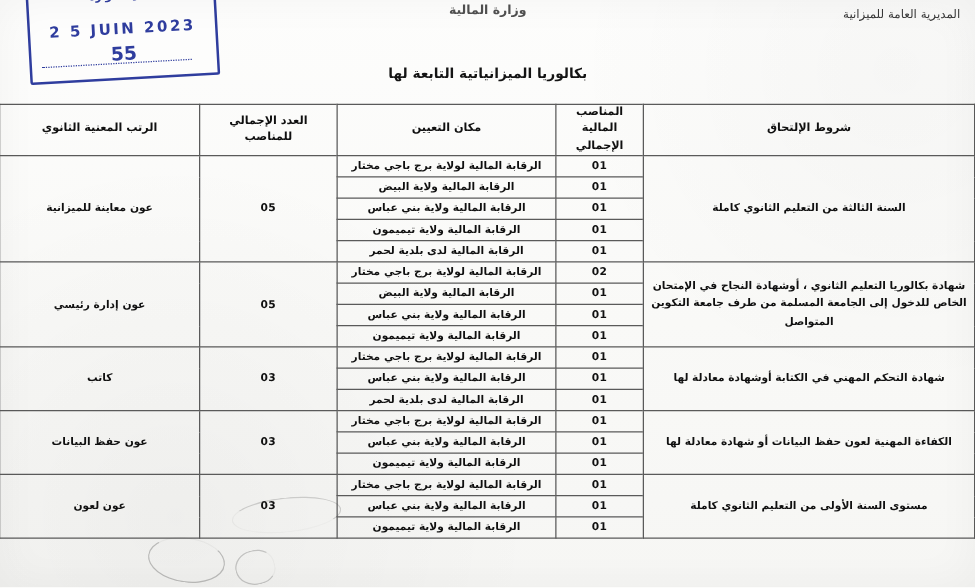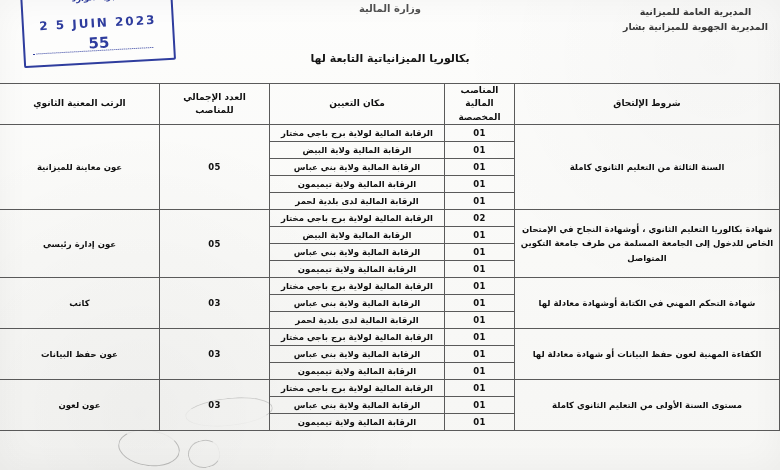--- a/index.html
+++ b/index.html
@@ -20,21 +20,21 @@
   }
   
   .hdr{position:absolute;top:0;left:0;width:780px;height:46px;}
   .ministry{
     position:absolute;top:3px;left:0;right:0;text-align:center;
     font-size:10px;font-weight:700;letter-spacing:2px;
     color:#2b2b2b;opacity:.82;
   }
   .dir-block{
     position:absolute;top:5px;right:12px;text-align:center;
-    font-size:9.5px;line-height:1.55;font-weight:700;color:#252525;
+    font-size:9.5px;line-height:1.55;font-weight:400;color:#252525;
     opacity:.9;
   }
   
   .stamp{
     position:absolute;top:-12px;left:22px;width:148px;height:72px;
     border:2px solid #2f3d9e;border-radius:2px;
     transform:rotate(-3.2deg);
     color:#2f3d9e;
     background:rgba(255,255,255,.25);
     overflow:hidden;
@@ -118,21 +118,20 @@
 </style>
 </head>
 <body>
 
 <div id="page">
 
   <div class="hdr">
     <div class="ministry">وزارة المالية</div>
     <div class="dir-block">
       <div>المديرية العامة للميزانية</div>
-      <div>المديرية الجهوية للميزانية بشار</div>
     </div>
   </div>
 
   <div class="stamp">
     <div class="stamp-top">البريد الوارد</div>
     <div class="stamp-date">2 5  JUIN  2023</div>
     <div class="stamp-num">55</div>
 
     <div class="stamp-dots"></div>
   </div>
@@ -145,21 +144,21 @@
     <colgroup>
       <col class="c-cond">
         <col class="c-posts">
         <col class="c-place">
         <col class="c-total">
         <col class="c-rank">
     </colgroup>
     <thead>
       <tr>
         <th>شروط الإلتحاق</th>
-        <th>المناصب المالية المخصصة</th>
+        <th>المناصب المالية الإجمالي</th>
         <th>مكان التعيين</th>
         <th>العدد الإجمالي للمناصب</th>
         <th>الرتب المعنية الثانوي</th>
       </tr>
     </thead>
     <tbody id="tbody">
         <tr class="drow">
           <td class="cond" rowspan="5">السنة الثالثة من التعليم الثانوي كاملة</td>
           <td class="posts">01</td>
           <td class="place">الرقابة المالية لولاية برج باجي مختار</td>

